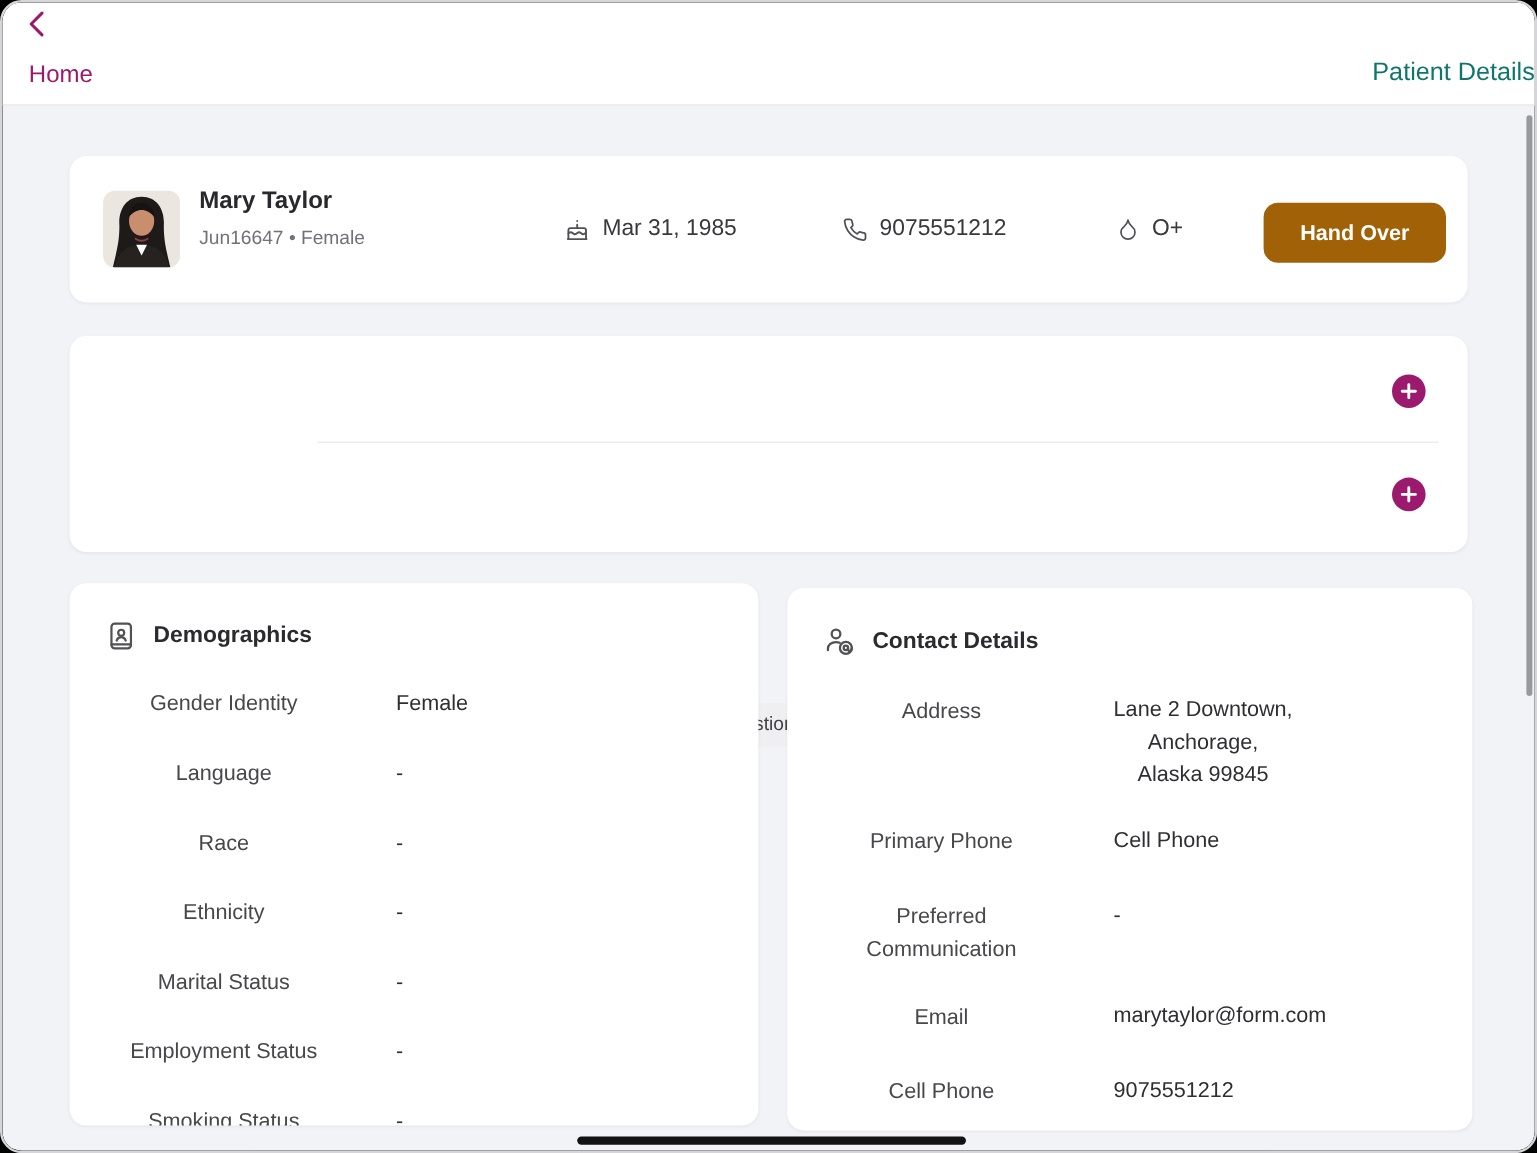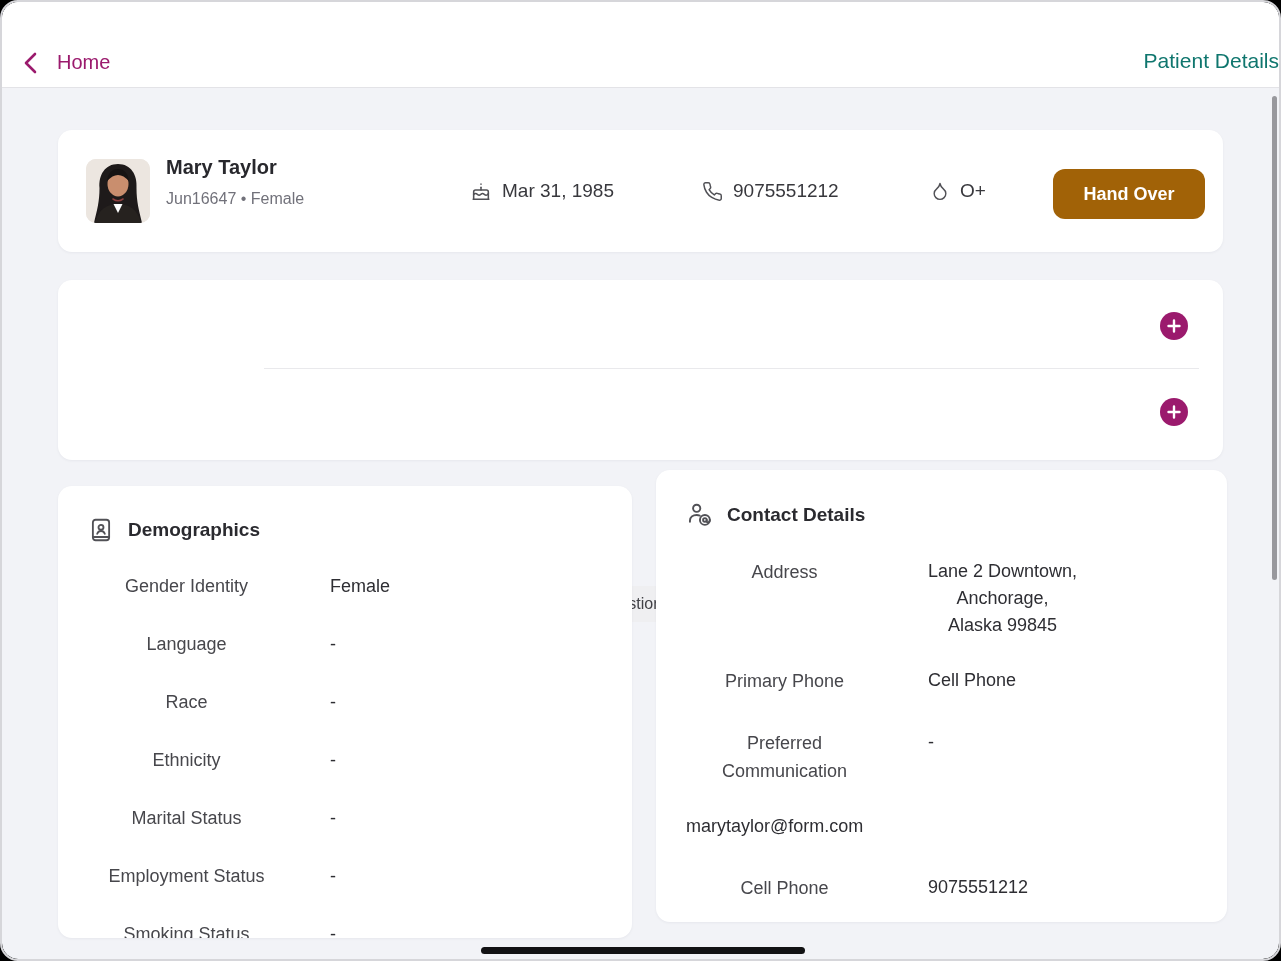--- a/index.html
+++ b/index.html
@@ -4,21 +4,21 @@
 <style>
   * { margin:0; padding:0; box-sizing:border-box; }
   html,body { width:1281px; height:961px; }
   body { background:#000; font-family:"Liberation Sans", sans-serif; position:relative; overflow:hidden; }
 
   .frame { position:absolute; inset:0; border-radius:18px; border:2px solid #D6D6DA; overflow:hidden; background:#000; }
   .app { position:absolute; inset:0; border-radius:16px; overflow:hidden; background:#F2F3F7; }
 
   
   .nav { position:absolute; top:0; left:0; right:0; height:86px; background:#FFFFFF; border-bottom:1px solid #E3E3E7; z-index:5; }
-  .back-link { position:absolute; left:22px; bottom:13px; display:flex; align-items:flex-end; gap:20px; color:#9B1A6D; font-size:20px; cursor:pointer; }
+  .back-link { position:absolute; left:22px; bottom:13px; display:flex; align-items:flex-start; gap:20px; color:#9B1A6D; font-size:20px; cursor:pointer;flex-direction:column; }
   .nav-title { position:absolute; left:0; right:0; bottom:14px; text-align:right; font-size:21px; font-weight:400; color:#0f766e; }
 
   
   .card { position:absolute; background:#FFFFFF; border-radius:14px; box-shadow:0 1px 3px rgba(25,25,50,0.05); }
 
   
   .summary-card { left:56px; right:56px; top:128px; height:122px; }
   .avatar { position:absolute; left:28px; top:29px; width:64px; height:64px; border-radius:10px; overflow:hidden; background:#ECE6E0; }
   .p-name { position:absolute; left:108px; top:26px; font-size:20px; font-weight:600; color:#28282D; }
   .p-meta { position:absolute; left:108px; top:60px; font-size:16px; color:#71717A; }
@@ -33,21 +33,21 @@
   .lbl-q { top:313px; } .lbl-c { top:399px; }
   .chip-row { position:absolute; left:212px; display:flex; gap:11px; }
   .chips-q { top:306px; } .chips-c { top:392px; }
   .chip { height:36px; display:flex; align-items:center; padding:0 15px; background:#EFEFF1; border-radius:8px; font-size:16px; color:#414146; white-space:nowrap; cursor:pointer; }
   .forms-divider { position:absolute; left:206px; right:24px; top:88px; height:1px; background:#E9E9EC; }
   .add-btn { position:absolute; left:1102px; width:28px; height:28px; border:none; border-radius:50%; background:#9B1A6D; color:#fff; display:flex; align-items:center; justify-content:center; cursor:pointer; }
   .add-q { top:32px; } .add-c { top:118px; }
 
   
   .demo-card { left:56px; top:484px; width:574px; height:452px; overflow:hidden; }
-  .contact-card { left:654px; top:468px; width:571px; height:452px; overflow:hidden; }
+  .contact-card { left:654px; top:488px; width:571px; height:452px; overflow:hidden; }
   .card-header { position:absolute; top:31px; left:30px; display:flex; align-items:center; gap:14px; }
   .card-title { font-size:19px; font-weight:700; color:#2A2A2F; }
   .rows { position:absolute; top:88px; left:0; right:0; padding:0 30px; }
   .detail-row { display:flex; align-items:flex-start; margin-bottom:34px;text-align:center; }
   .contact-card .detail-row { margin-bottom:28px; }
   .detail-row.gap-lg { margin-bottom:34px; }
   .d-label { flex:0 0 242px; padding-right:45px; font-size:18px; line-height:24px; color:#47474C; }
   .contact-card .d-label { line-height:28px; }
   .d-value { font-size:18px; line-height:24px; color:#2E2E33; white-space:pre-line; }
   .contact-card .d-value { line-height:27px; }
@@ -202,20 +202,21 @@
           </div>
         <div class="detail-row gap-lg">
             <div class="d-label">Primary Phone</div>
             <div class="d-value">Cell Phone</div>
           </div>
         <div class="detail-row">
             <div class="d-label">Preferred Communication</div>
             <div class="d-value">-</div>
           </div>
         <div class="detail-row gap-lg">
+            <div class="d-label">Email</div>
             <div class="d-value">marytaylor@form.com</div>
           </div>
         <div class="detail-row">
             <div class="d-label">Cell Phone</div>
             <div class="d-value">9075551212</div>
           </div>
       </div>
     </div>
 
     <div class="scrollbar-thumb"></div>

